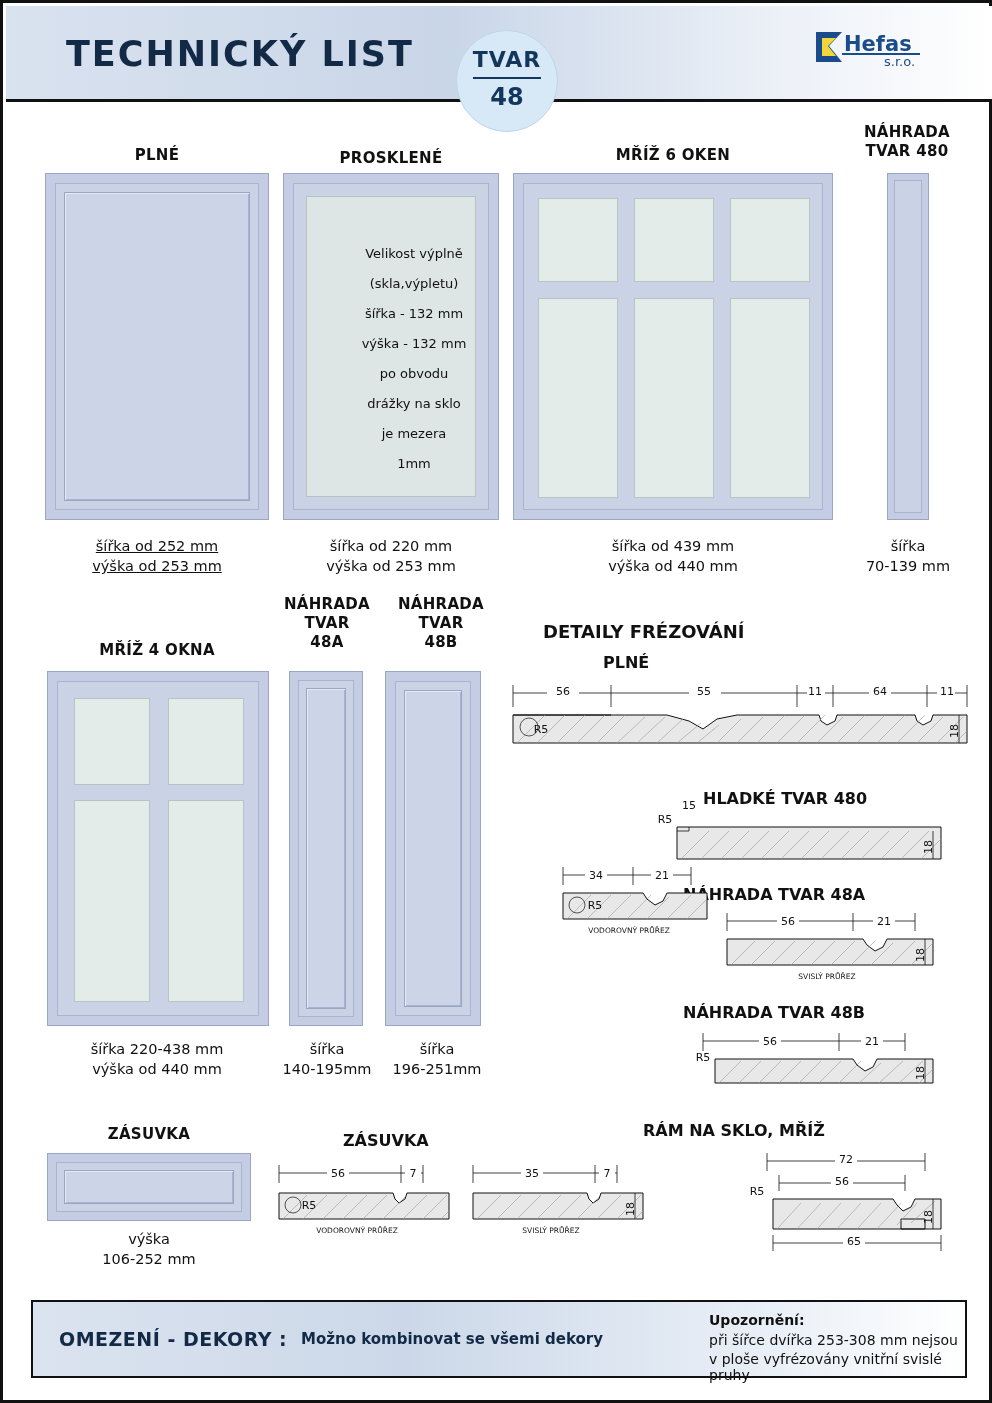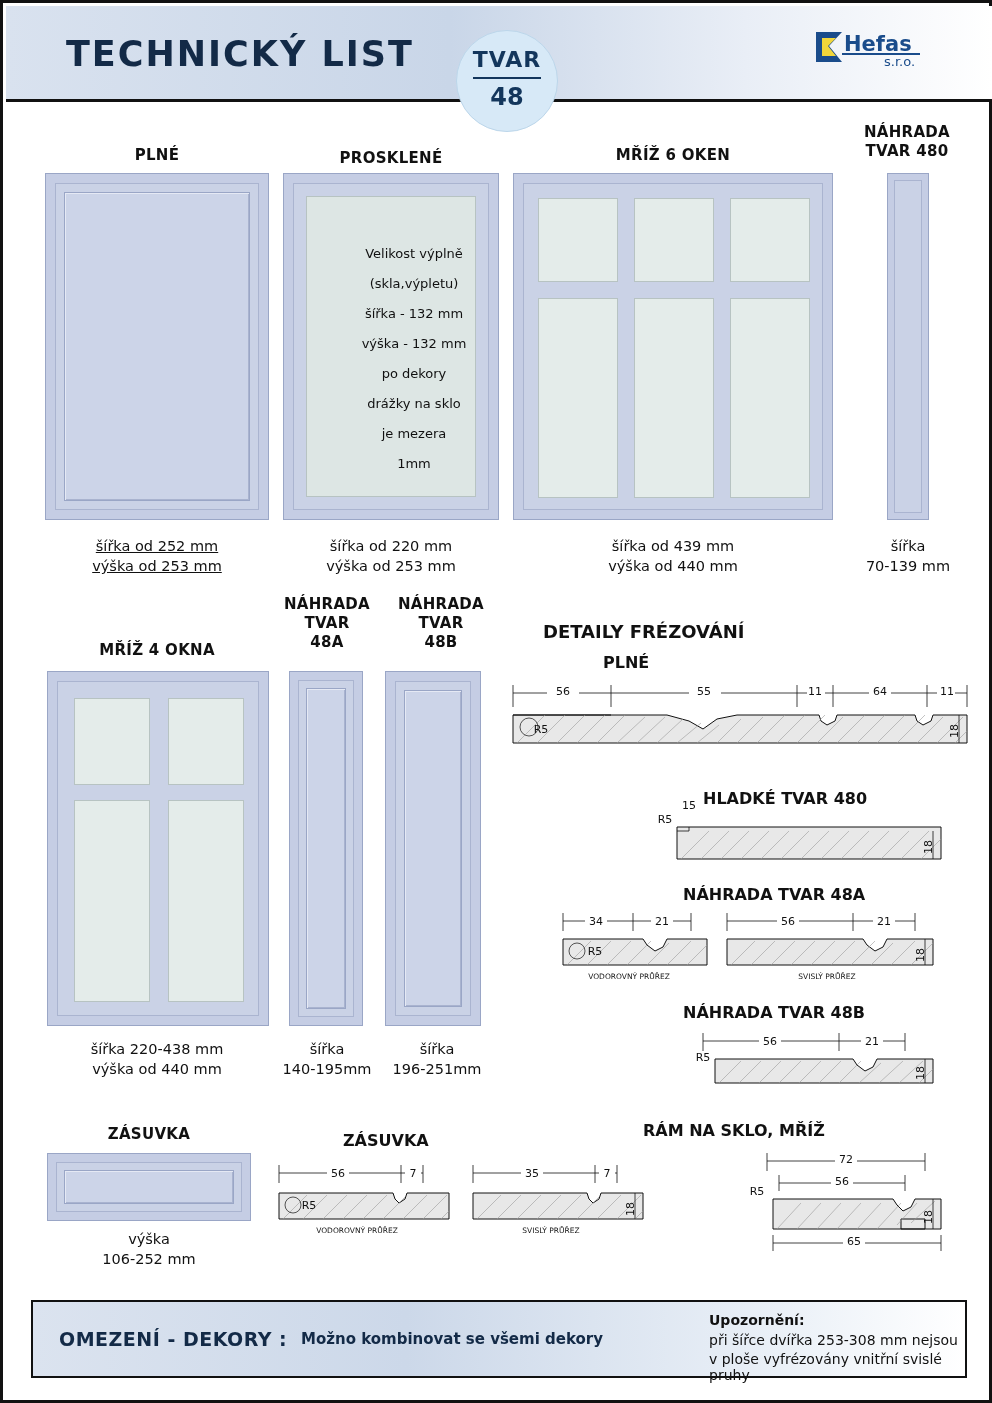--- a/index.html
+++ b/index.html
@@ -154,21 +154,21 @@
   <div class="cap" style="left:278px;top:146px;width:220px;">PROSKLENÉ</div>
   <div class="door" style="left:280px;top:170px;width:216px;height:347px;">
     <div class="bevel"></div>
     <div class="glass" style="left:22px;top:22px;right:22px;bottom:22px;"></div>
   </div>
   <div class="filltext" style="left:280px;top:236px;width:216px;">
     <div>Velikost výplně</div>
     <div>(skla,výpletu)</div>
     <div>šířka - 132 mm</div>
     <div>výška - 132 mm</div>
-    <div>po dekory</div>
+    <div>po obvodu</div>
     <div>drážky na sklo</div>
     <div>je mezera</div>
     <div>1mm</div>
   </div>
   <div class="dims" style="left:276px;top:533px;width:224px;">
     <div>šířka od 220 mm</div>
     <div>výška od 253 mm</div>
   </div>
 
   <div class="cap" style="left:510px;top:143px;width:320px;">MŘÍŽ 6 OKEN</div>
@@ -334,21 +334,21 @@
         <line x1="228" y1="72" x2="256" y2="44"></line>
           <line x1="248" y1="72" x2="276" y2="44"></line>
         <line x1="268" y1="72" x2="288" y2="52"></line>
       </g>
       <line x1="280" y1="44" x2="280" y2="72" stroke="#111" stroke-width="0.8"></line>
       <text class="dimtxt" x="277" y="62" text-anchor="middle" transform="rotate(-90 277 60)">18</text>
     </svg>
   </div>
 
   <div class="secthead" style="left:680px;top:882px;width:280px;">NÁHRADA TVAR 48A</div>
-  <div class="prof" style="left:552px;top:902px;">
+  <div class="prof" style="left:552px;top:856px;">
     <svg width="160" height="84" viewBox="0 0 160 84">
       <line x1="8" y1="16" x2="136" y2="16" stroke="#111" stroke-width="0.8"></line>
       <line x1="8" y1="8" x2="8" y2="26" stroke="#111" stroke-width="0.8"></line>
       <line x1="78" y1="8" x2="78" y2="26" stroke="#111" stroke-width="0.8"></line>
       <line x1="136" y1="8" x2="136" y2="26" stroke="#111" stroke-width="0.8"></line>
       <rect x="30" y="8" width="22" height="14" fill="#fff"></rect>
       <text class="dimtxt" x="41" y="20" text-anchor="middle">34</text>
       <rect x="96" y="8" width="22" height="14" fill="#fff"></rect>
       <text class="dimtxt" x="107" y="20" text-anchor="middle">21</text>
       <path d="M8,34 L8,60 L152,60 L152,34 L112,34 L108,42 L100,46 L92,40 L88,34 Z" fill="#e8e8e8" stroke="#111" stroke-width="1"></path>

